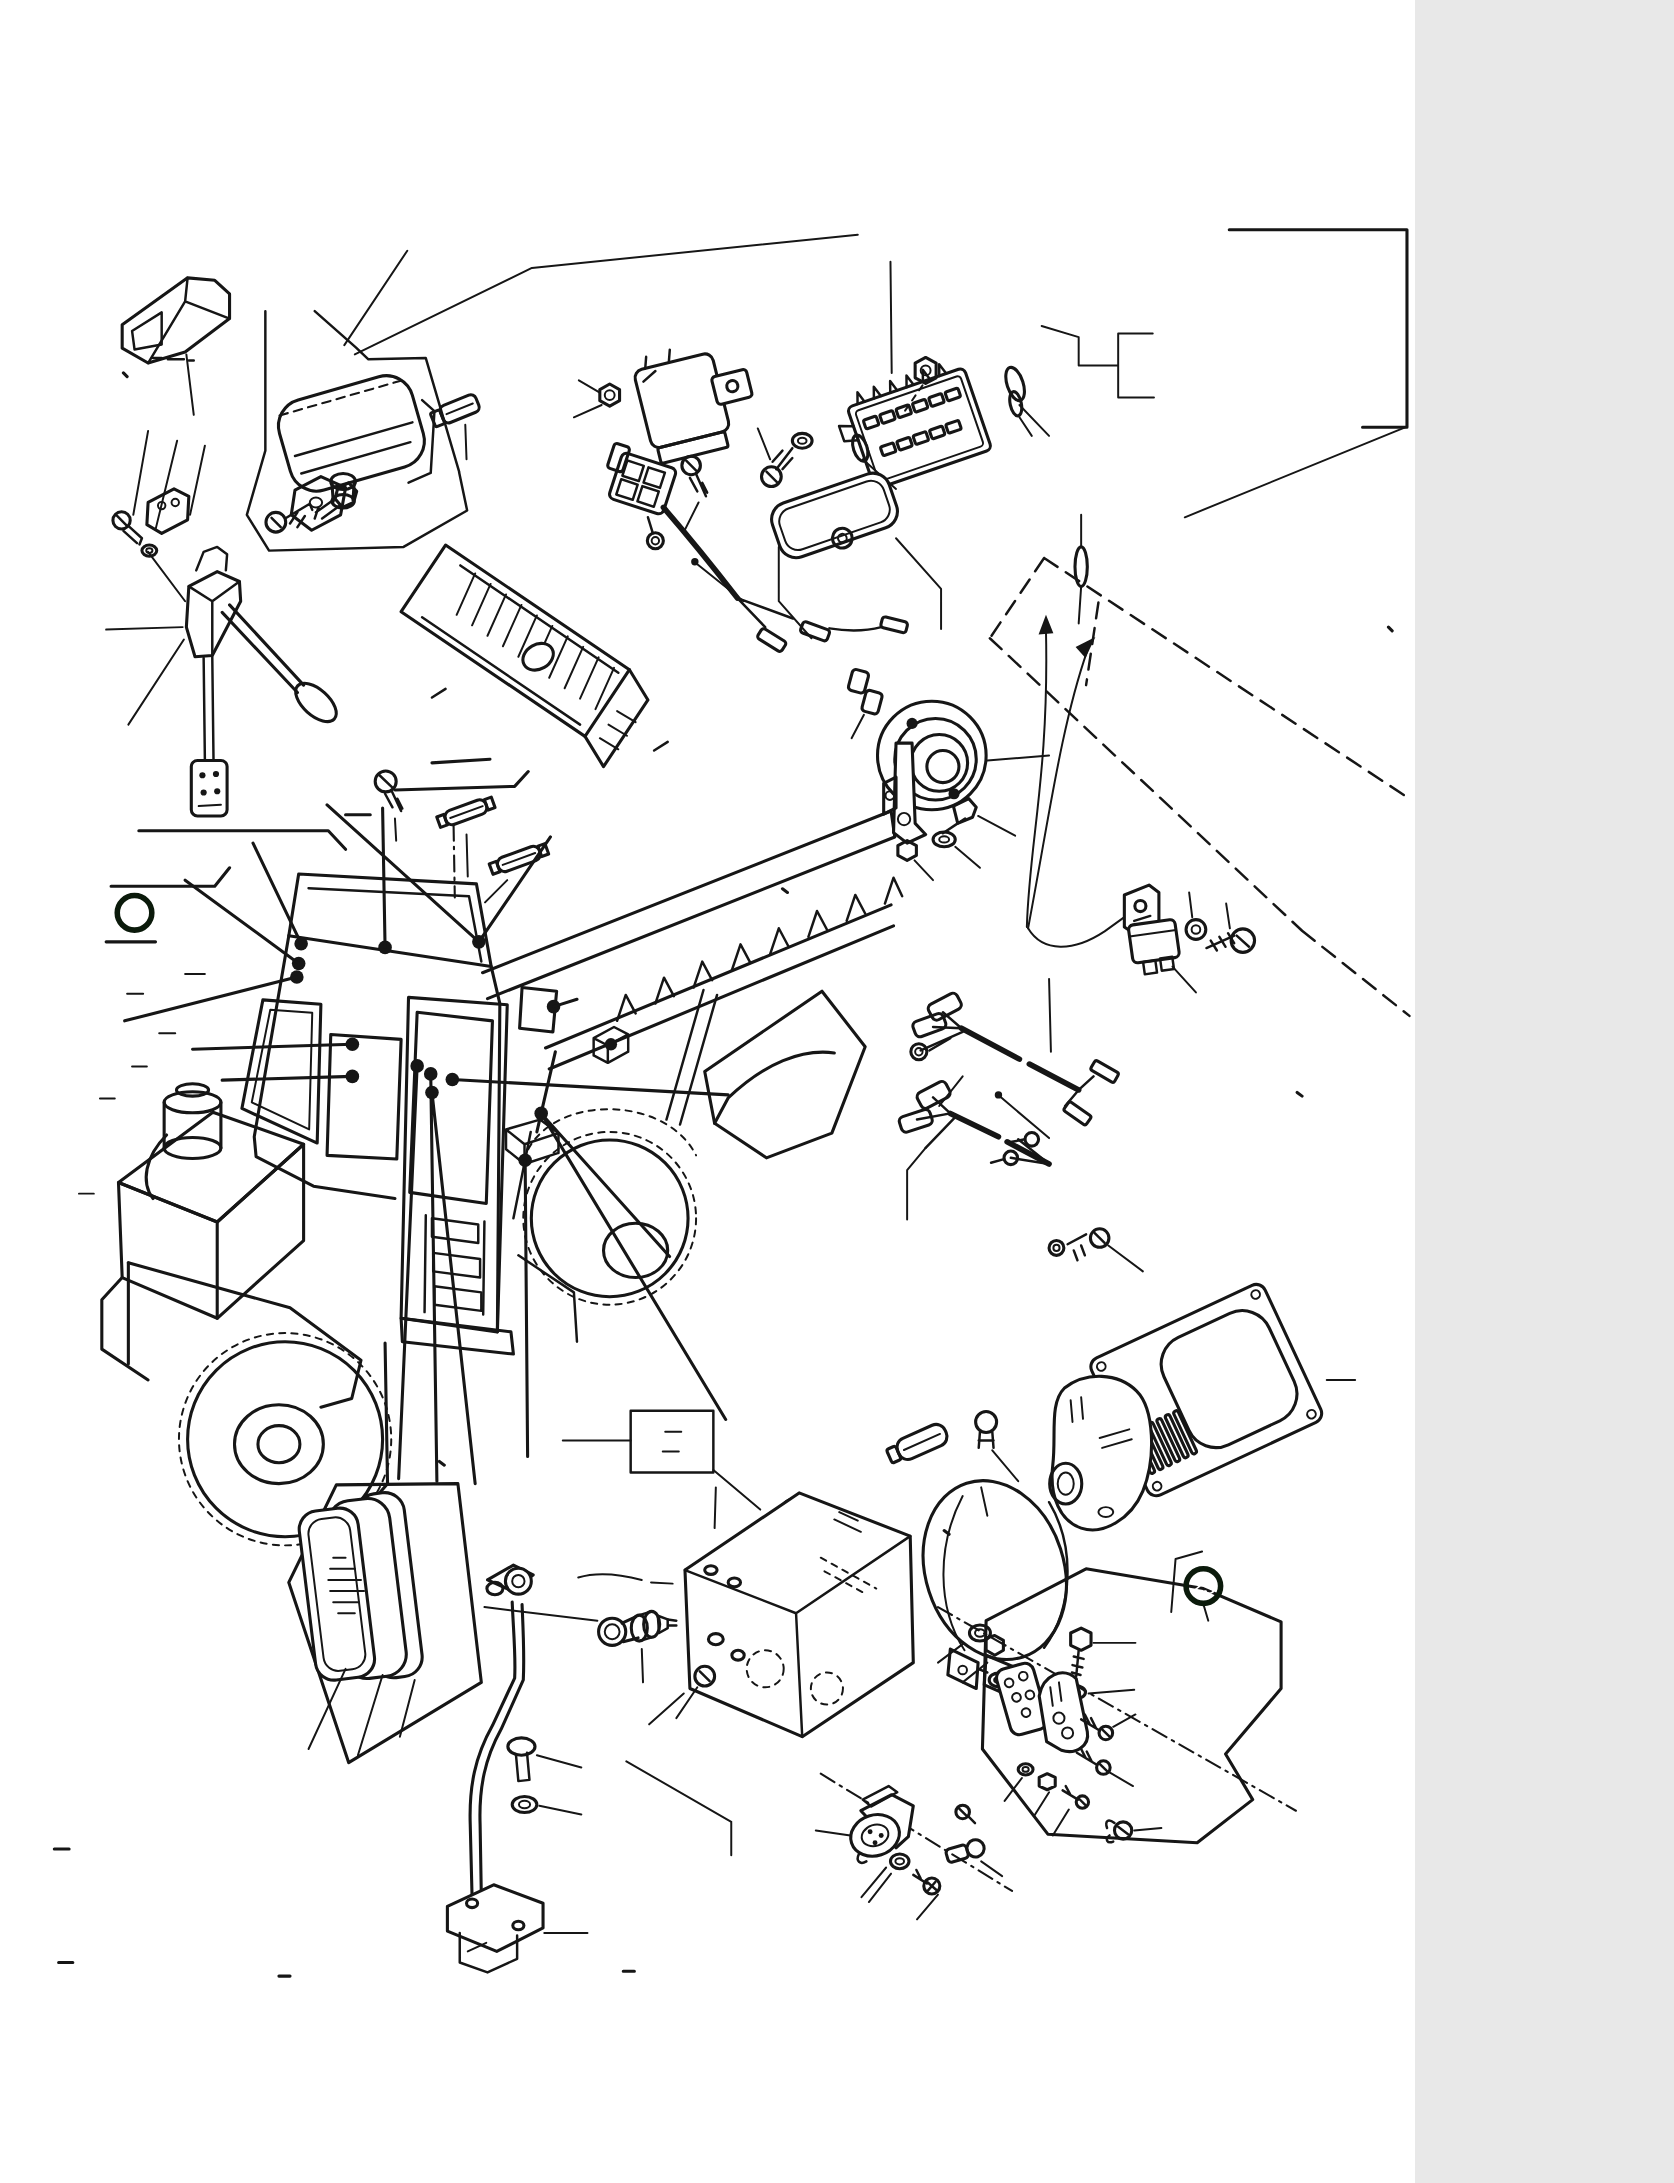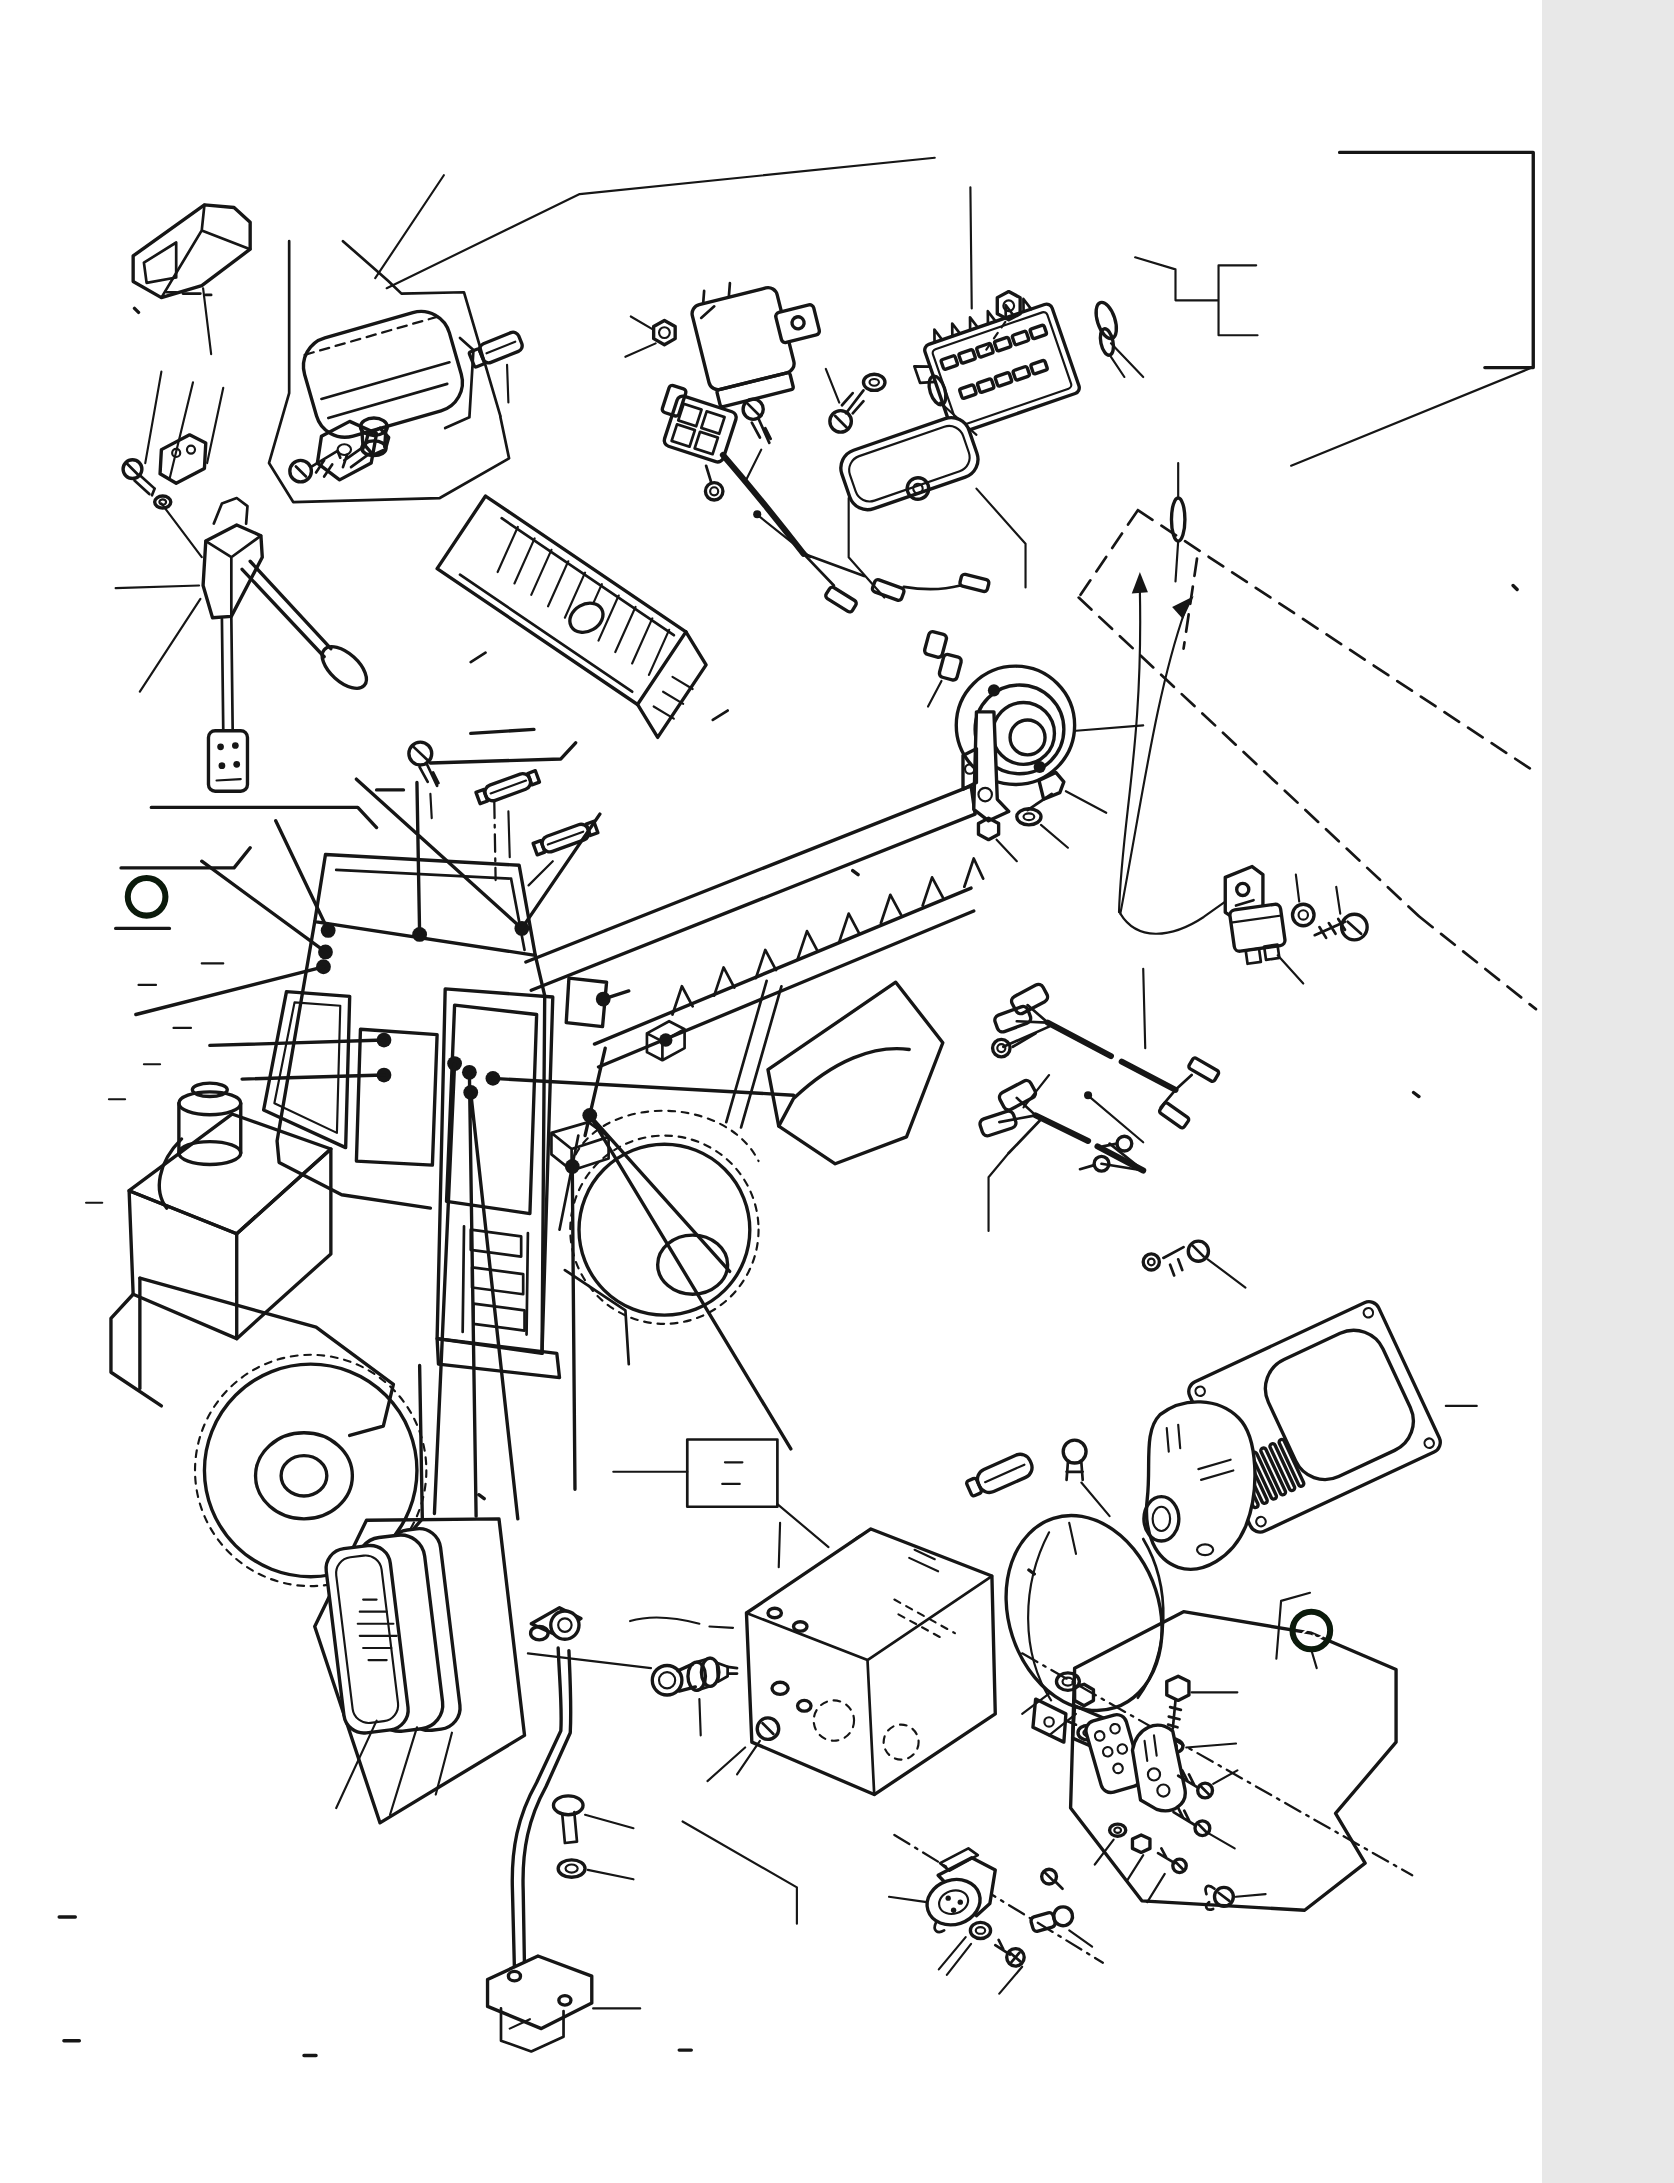--- a/index.html
+++ b/index.html
@@ -1,16 +1,16 @@
 <!DOCTYPE html>
 <html style="font-size:11.7px"><head>
 <meta charset="utf-8">
 <style>
   html,body{margin:0;padding:0;background:#e8e8e8;}
-  .stage{position:relative;width:1542px;height:2183px;background:#ffffff;overflow:hidden;
+  .stage{position:relative;width:1415px;height:2183px;background:#ffffff;overflow:hidden;
          font-family:"Liberation Sans", sans-serif;}
   svg{position:absolute;left:0;top:0;width:100%;height:100%;}
   
   svg *{stroke:#161616;stroke-width:5;fill:none;stroke-linecap:round;stroke-linejoin:round;}
   .fw{fill:#ffffff;}
   .fb{fill:#161616;stroke:none;}
   .thin{stroke-width:3.2;}
   .med{stroke-width:4;}
   .thick{stroke-width:9;}
   .dash{stroke-dasharray:26 16;}

